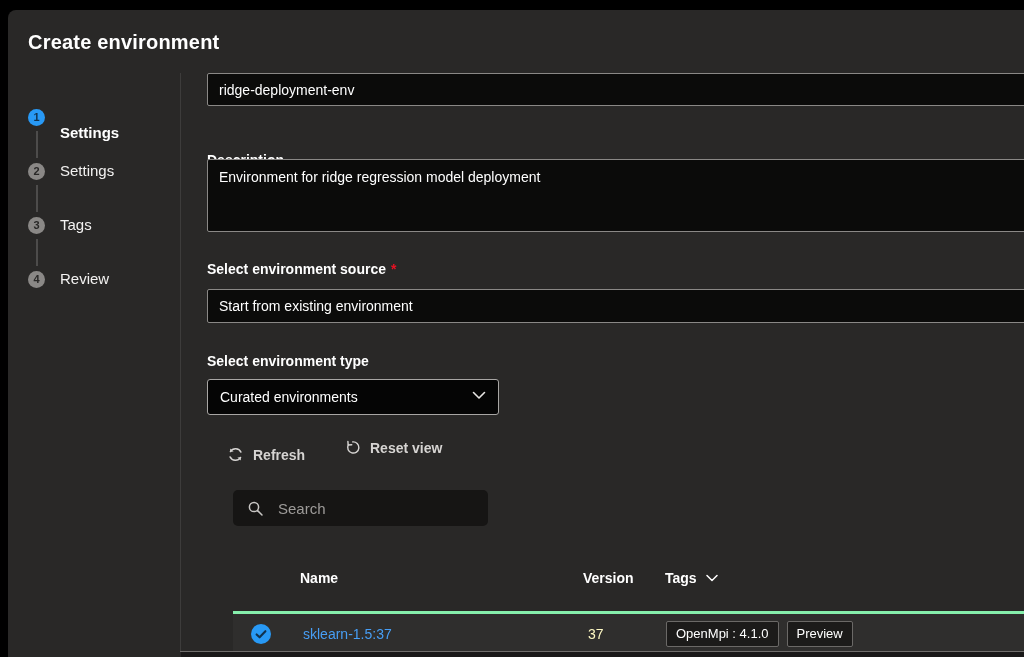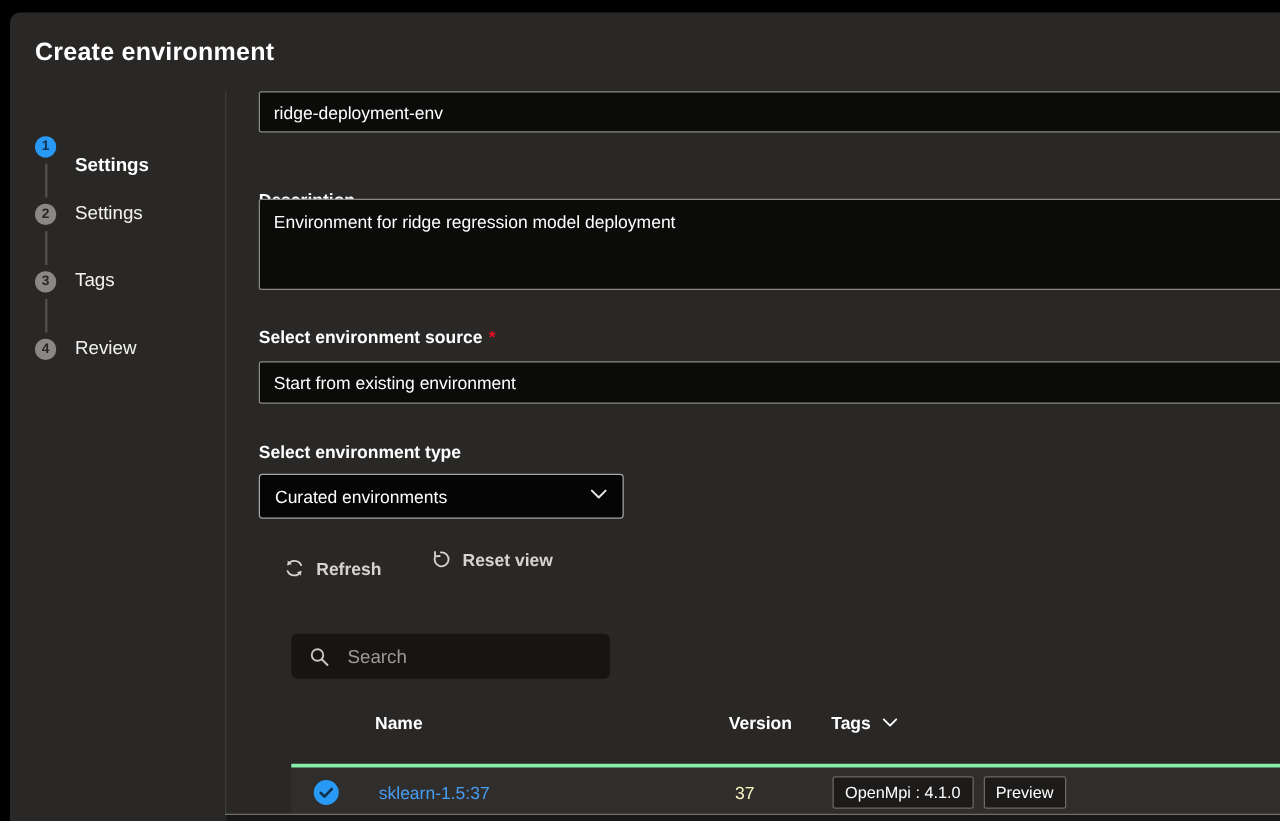--- a/index.html
+++ b/index.html
@@ -27,21 +27,21 @@
   .tbx{background:#0b0b0a;border:1px solid #8a8886;border-radius:2px;color:#fff;font-size:14px;box-sizing:border-box;}
   input.tbx{outline:none;padding:0 11px;}
   .tbx-div{padding:8px 11px;line-height:18px;}
   .dropdown{left:207px;top:379px;width:292px;height:36px;background:#050505;
     border:1px solid #a8a6a4;border-radius:3px;box-sizing:border-box;
     color:#fff;font-size:14px;line-height:34px;padding:0 12px;cursor:pointer;}
   .dropdown .chev{position:absolute;right:12px;top:11px;}
   
   .tool-btn{display:flex;align-items:flex-end;gap:9px;color:#d6d4d2;font-size:14px;font-weight:700;cursor:pointer;height:22px;}
   
-  .searchbox{left:233px;top:507px;width:255px;height:36px;background:#161514;border-radius:5px;
+  .searchbox{left:233px;top:490px;width:255px;height:36px;background:#161514;border-radius:5px;
     display:flex;align-items:center;padding-left:14px;gap:12px;box-sizing:border-box;}
   .searchbox input{background:transparent;border:none;outline:none;color:#e3e1df;font-size:15px;width:170px;}
   .searchbox input::placeholder{color:#9d9b99;}
   
   .th{font-size:14px;font-weight:700;color:#fff;top:570px;}
   .tags-th{display:flex;align-items:center;gap:9px;cursor:pointer;}
   .row{left:233px;top:611px;width:791px;height:41px;background:#2f2e2d;border-top:3px solid #86efac;box-sizing:border-box;}
   .check-circle{position:absolute;left:18px;top:10px;width:20px;height:20px;border-radius:50%;background:#2899f5;cursor:pointer;}
   .row-link{position:absolute;left:70px;top:0;line-height:40px;color:#479ef5;font-size:14px;cursor:pointer;text-decoration:none;}
   .row-version{position:absolute;left:355px;top:0;line-height:40px;color:#fef9c3;font-size:14px;}

